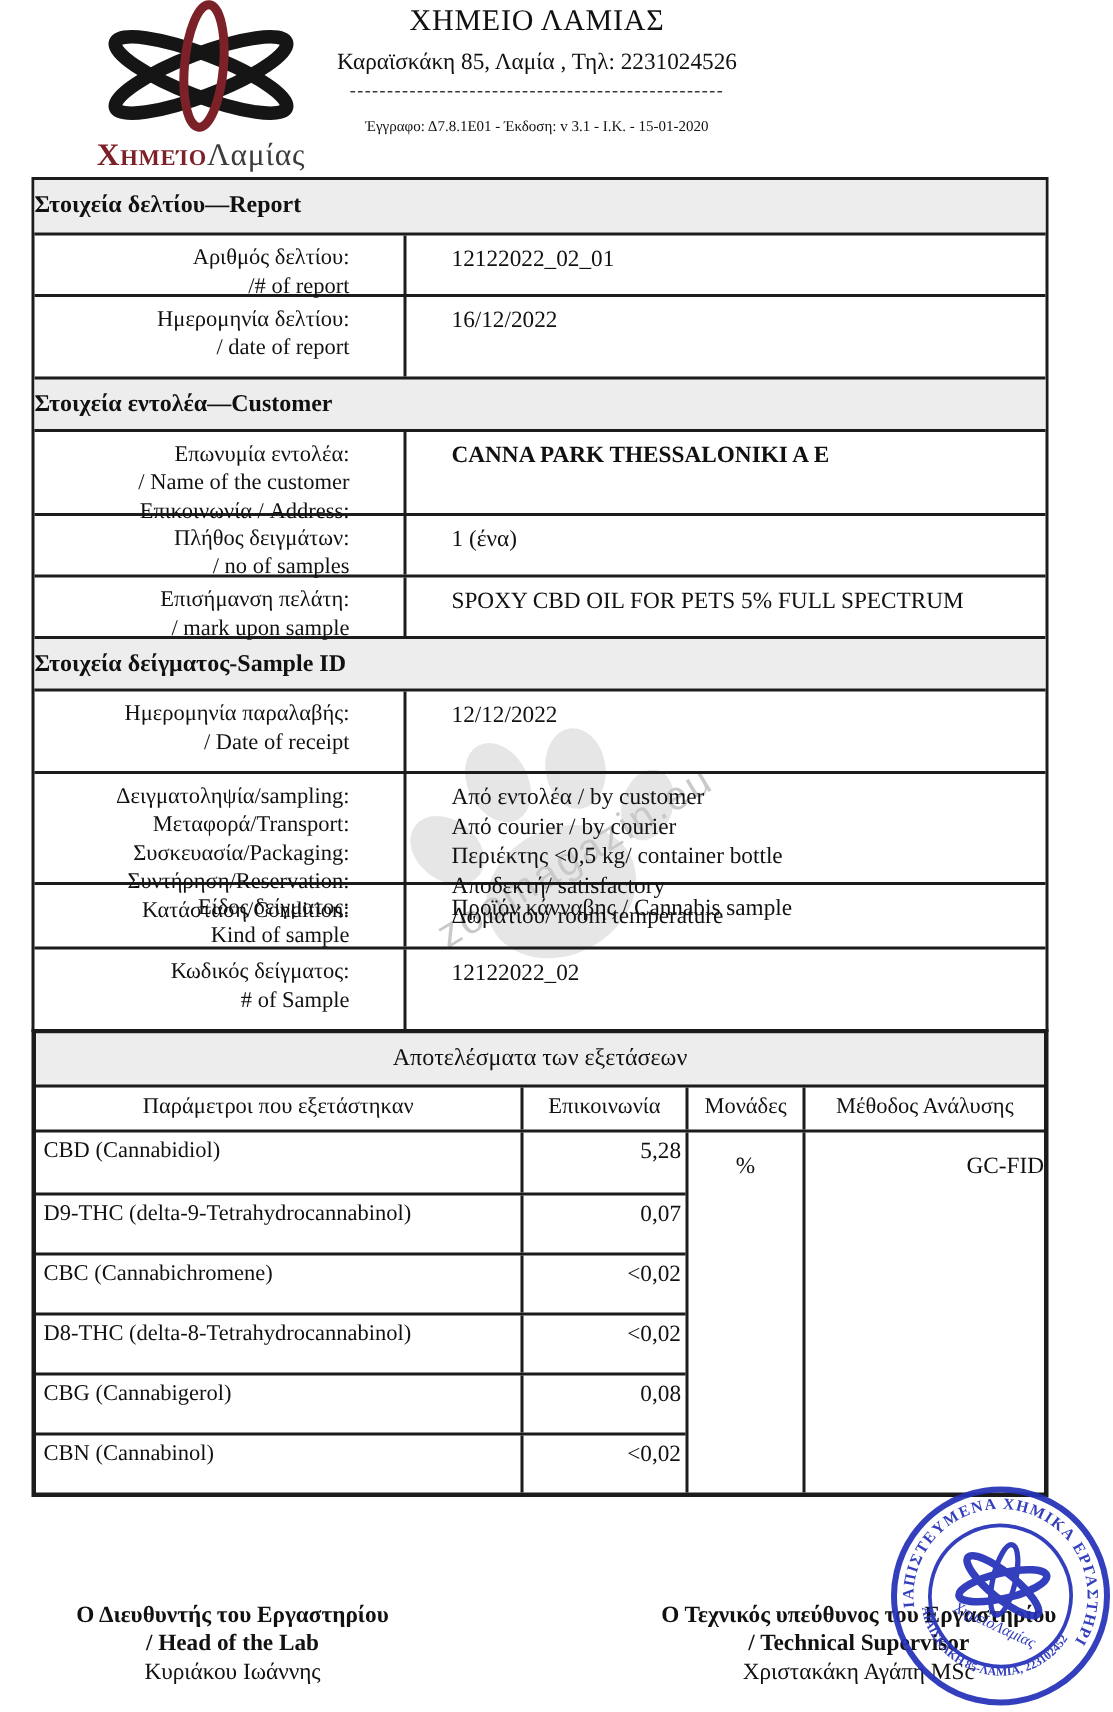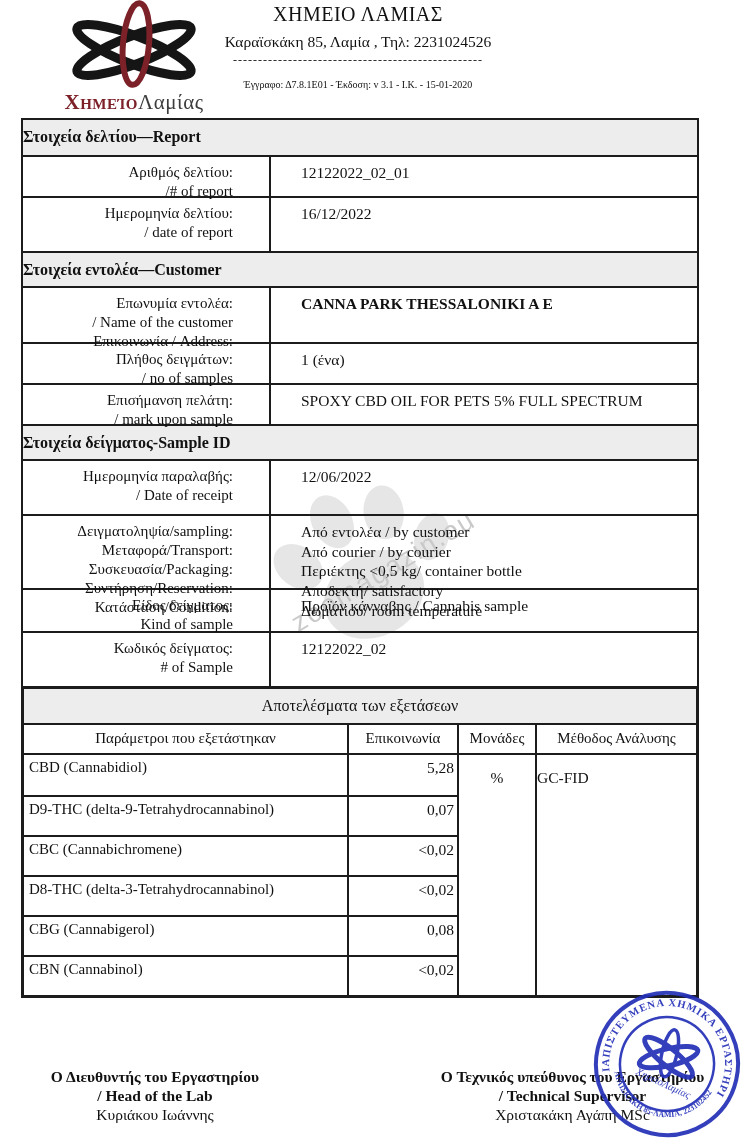--- a/index.html
+++ b/index.html
@@ -48,21 +48,21 @@
   .rc2{width:110px;border-right:2px solid var(--border)}
   .rc3{width:78px;border-right:2px solid var(--border)}
   .rc4{flex:1}
   .rbody{display:flex}
   .rleft{width:435px;border-right:2px solid var(--border)}
   .rrow{display:flex;height:40px}
   .rrow + .rrow{border-top:2px solid var(--border)}
   .rparam{width:325px;border-right:2px solid var(--border);padding:4px 4px 0 5px;font-size:15px}
   .rres{flex:1;text-align:right;padding:4px 3px 0 4px;font-size:15.5px}
   .runit{width:78px;border-right:2px solid var(--border);text-align:center;padding-top:14px;font-size:15.5px}
-  .rmethod{flex:1;text-align:left;padding-top:14px;font-size:15.5px}
+  .rmethod{flex:1;text-align:right;padding-top:14px;font-size:15.5px}
 
   
   .sig{position:absolute;text-align:center;font-size:15.5px;line-height:1.22;z-index:1}
   .sig .bold{font-weight:bold}
   .sig-left{left:30px;top:1068px;width:250px}
   .sig-right{left:425px;top:1068px;width:295px}
 
   
   .stamp{position:absolute;left:588px;top:985px;z-index:3;opacity:.93}
 </style>
@@ -147,21 +147,21 @@
       <div class="ival">SPOXY CBD OIL FOR PETS 5% FULL SPECTRUM</div>
     </div>
 
     <div class="ihead">Στοιχεία δείγματος-Sample ID</div>
 
     <div class="irow h55">
       <div class="ilab">
         <div>Ημερομηνία παραλαβής:</div>
         <div>/ Date of receipt</div>
       </div>
-      <div class="ival">12/06/2022</div>
+      <div class="ival">12/12/2022</div>
     </div>
 
     <div class="irow h74">
       <div class="ilab">
         <div>Δειγματοληψία/sampling:</div>
         <div>Μεταφορά/Transport:</div>
         <div>Συσκευασία/Packaging:</div>
         <div>Συντήρηση/Reservation:</div>
         <div>Κατάσταση/Condition:</div>
       </div>
@@ -208,21 +208,21 @@
         </div>
         <div class="rrow">
           <div class="rparam">D9-THC (delta-9-Tetrahydrocannabinol)</div>
           <div class="rres">0,07</div>
         </div>
         <div class="rrow">
           <div class="rparam">CBC (Cannabichromene)</div>
           <div class="rres">&lt;0,02</div>
         </div>
         <div class="rrow">
-          <div class="rparam">D8-THC (delta-3-Tetrahydrocannabinol)</div>
+          <div class="rparam">D8-THC (delta-8-Tetrahydrocannabinol)</div>
           <div class="rres">&lt;0,02</div>
         </div>
         <div class="rrow">
           <div class="rparam">CBG (Cannabigerol)</div>
           <div class="rres">0,08</div>
         </div>
         <div class="rrow">
           <div class="rparam">CBN (Cannabinol)</div>
           <div class="rres">&lt;0,02</div>
         </div>

